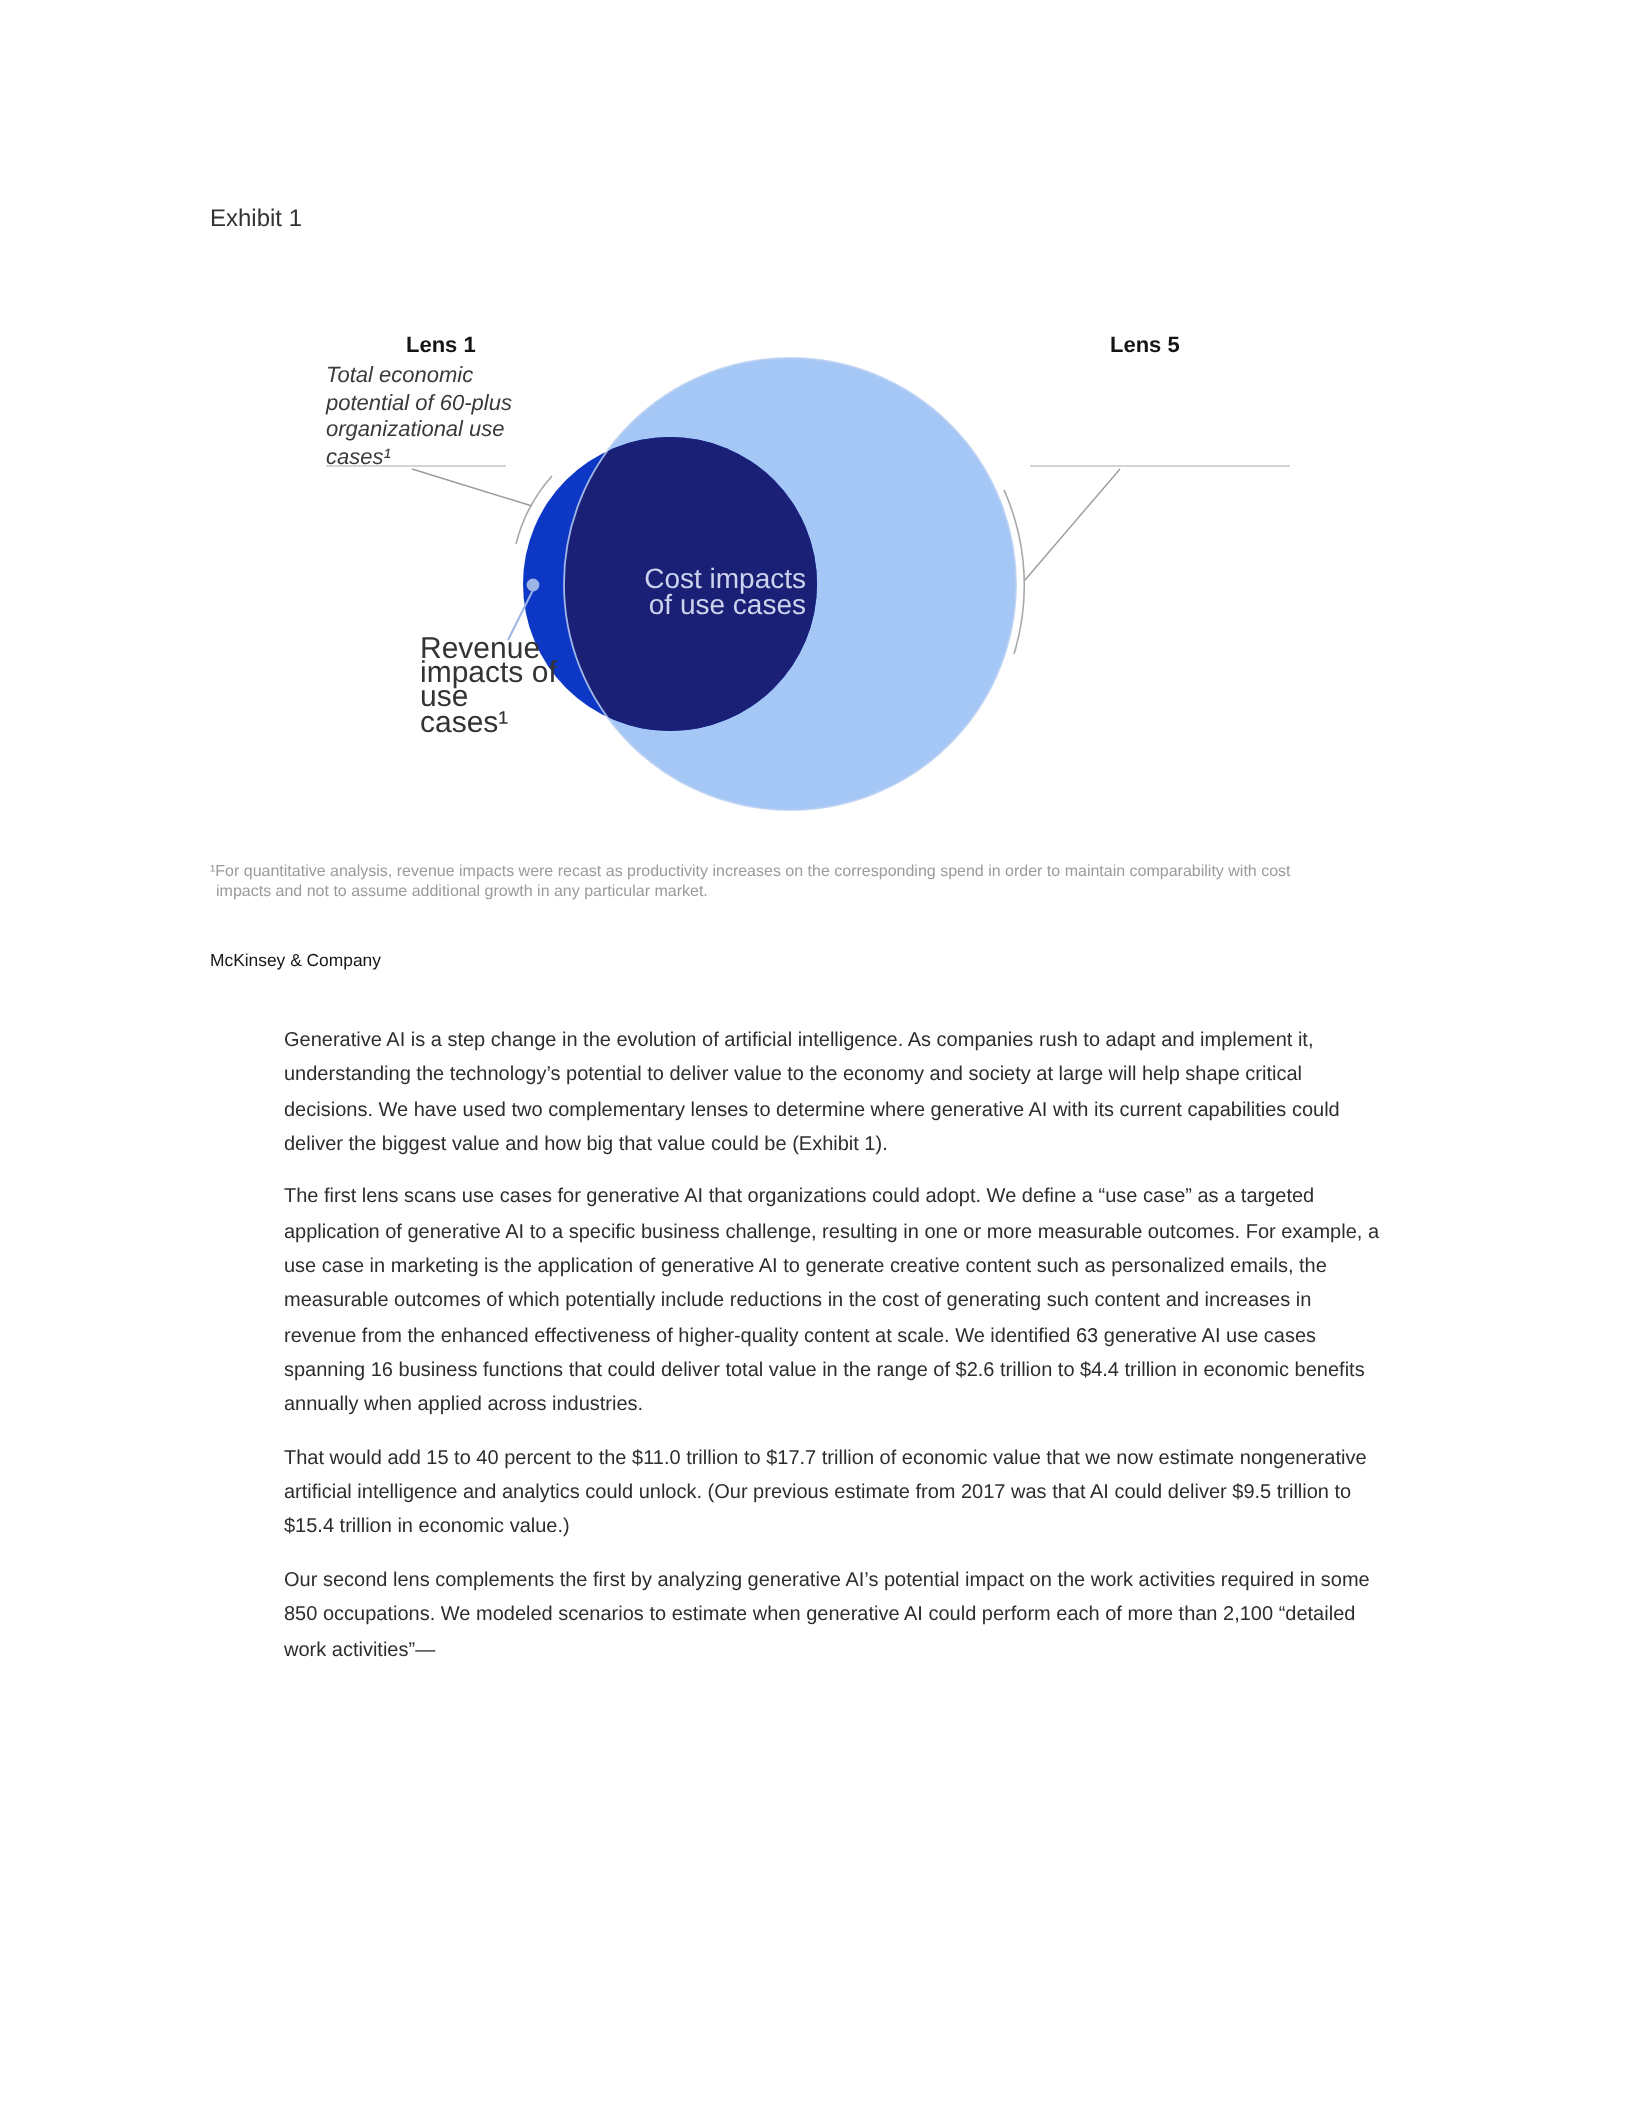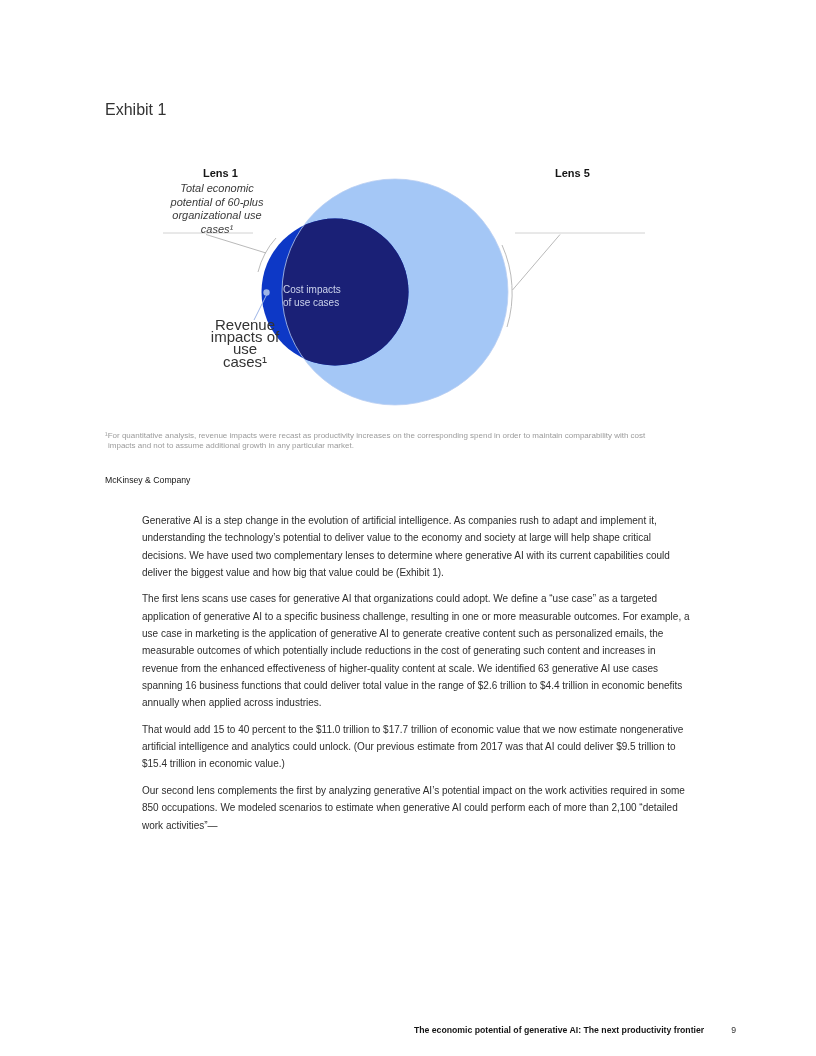--- a/index.html
+++ b/index.html
@@ -1,30 +1,30 @@
 <!DOCTYPE html>
 <html><head>
 <meta charset="utf-8">
 <style>
   html,body{margin:0;padding:0;background:#fff;}
   .page{
     position:relative;width:816px;height:1056px;background:#ffffff;overflow:hidden;
     font-family:"Liberation Sans",sans-serif;color:#2d2d2d;
   }
-  .preline{white-space:pre-line;text-align:center;}
-  .exhibit-label{position:absolute;left:105px;top:103px;font-size:16px;line-height:13px;color:#333;}
+  .preline{white-space:pre-line;}
+  .exhibit-label{position:absolute;left:105px;top:103px;font-size:12px;line-height:13px;color:#333;}
   .exhibit-title{position:absolute;left:105px;top:133px;margin:0;font-size:14.6px;line-height:17px;font-weight:bold;color:#151515;letter-spacing:-0.1px;}
   .diagram-svg{position:absolute;left:0;top:0;width:816px;height:470px;}
   .lens-block{position:absolute;font-size:11px;line-height:13.4px;}
   .lens-block .lens-title{font-weight:bold;color:#151515;margin-bottom:2px;padding-left:40px;}
   .lens-block .lens-desc{font-style:italic;color:#3a3a3a;}
   .lens1-block{left:163px;top:167px;width:108px;}
   .lens2-block{left:515px;top:167px;width:150px;}
-  .cost-label{position:absolute;left:283px;top:283px;width:120px;text-align:left;
-    font-size:10px;line-height:13.2px;color:#ccd3ec;}
+  .cost-label{position:absolute;left:283px;top:283px;width:120px;text-align:right;
+    font-size:14px;line-height:13.2px;color:#ccd3ec;}
   .revenue-label{position:absolute;left:210px;top:319px;width:70px;font-size:15px;line-height:12.2px;color:#333;}
   .footnote{position:absolute;left:105px;top:431px;width:555px;font-size:8px;line-height:9.8px;color:#9b9b9b;padding-left:3px;text-indent:-3px;}
   .source{position:absolute;left:105px;top:475px;font-size:8.7px;font-weight:normal;color:#151515;}
   .body-text{position:absolute;left:142px;top:512px;width:552px;font-size:10px;line-height:17.35px;color:#2d2d2d;}
   .body-text p{margin:0 0 9px 0;}
   .footer{position:absolute;left:300px;top:1025px;width:436px;display:flex;justify-content:flex-end;align-items:baseline;gap:27px;}
   .footer-title{font-size:8.7px;font-weight:bold;color:#151515;}
   .footer-page{font-size:8.7px;color:#333;}
 </style>
 </head>
@@ -84,18 +84,14 @@
 
   <div class="source">McKinsey &amp; Company</div>
 
   <div class="body-text">
     <p>Generative AI is a step change in the evolution of artificial intelligence. As companies rush to adapt and implement it, understanding the technology’s potential to deliver value to the economy and society at large will help shape critical decisions. We have used two complementary lenses to determine where generative AI with its current capabilities could deliver the biggest value and how big that value could be (Exhibit 1).</p>
     <p>The first lens scans use cases for generative AI that organizations could adopt. We define a “use case” as a targeted application of generative AI to a specific business challenge, resulting in one or more measurable outcomes. For example, a use case in marketing is the application of generative AI to generate creative content such as personalized emails, the measurable outcomes of which potentially include reductions in the cost of generating such content and increases in revenue from the enhanced effectiveness of higher-quality content at scale. We identified 63 generative AI use cases spanning 16 business functions that could deliver total value in the range of $2.6 trillion to $4.4 trillion in economic benefits annually when applied across industries.</p>
     <p>That would add 15 to 40 percent to the $11.0 trillion to $17.7 trillion of economic value that we now estimate nongenerative artificial intelligence and analytics could unlock. (Our previous estimate from 2017 was that AI could deliver $9.5 trillion to $15.4 trillion in economic value.)</p>
     <p>Our second lens complements the first by analyzing generative AI’s potential impact on the work activities required in some 850 occupations. We modeled scenarios to estimate when generative AI could perform each of more than 2,100 “detailed work activities”—</p>
   </div>
 
-  <div class="footer">
-    <span class="footer-title">The economic potential of generative AI: The next productivity frontier</span>
-    <span class="footer-page">9</span>
-  </div>
 
 </div>
 
 </body></html>

